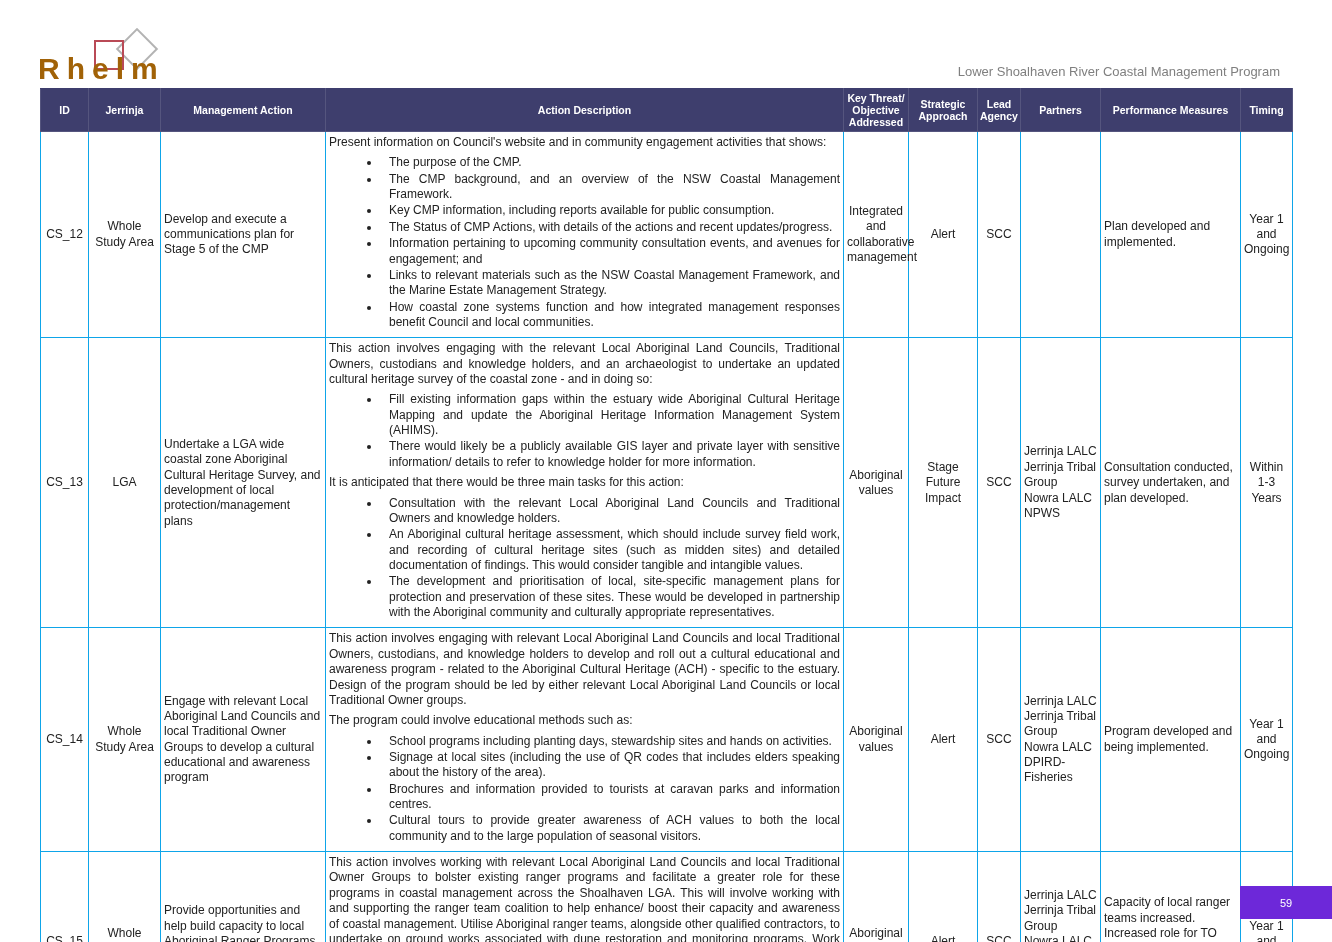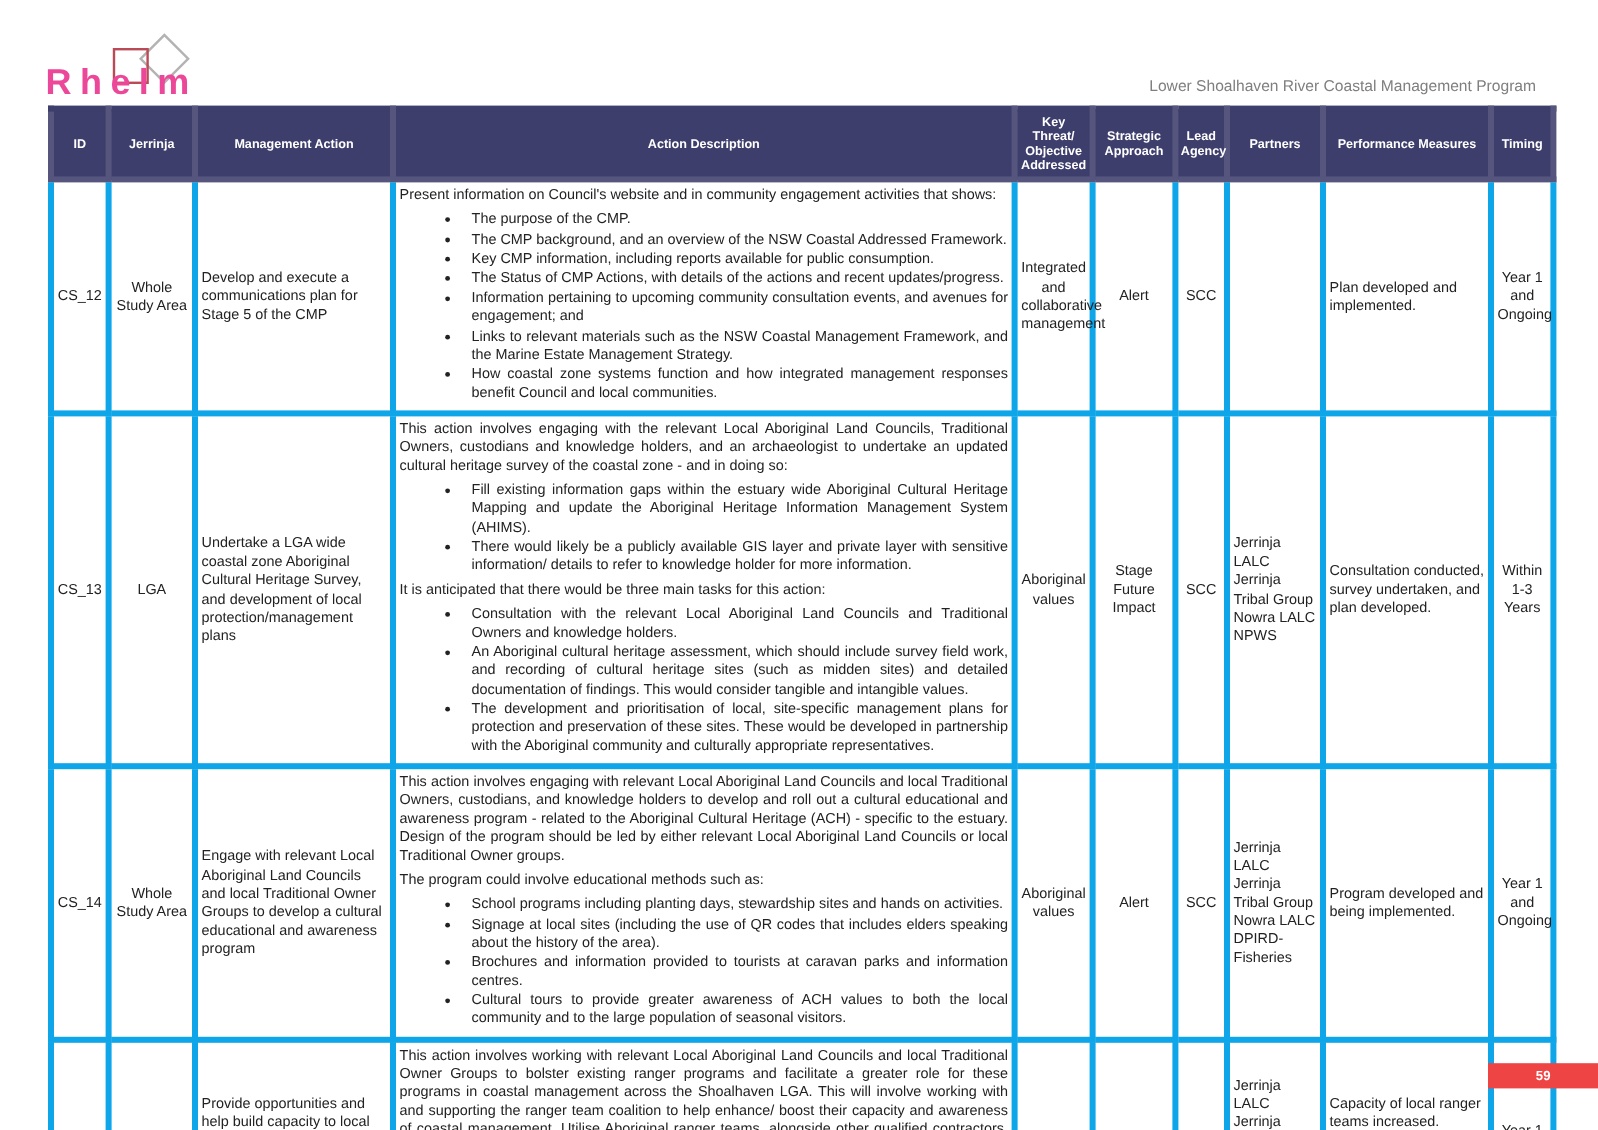--- a/index.html
+++ b/index.html
@@ -13,21 +13,21 @@
   }
 
   
   .logo {
     position: absolute; left: 38px; top: 40px;
     width: 200px; height: 56px;
   }
   .logo-word {
     position: absolute; left: 0; top: 12px;
     font-size: 30px; font-weight: bold;
-    color: #ec4899; letter-spacing: 7px;
+    color: #a16207; letter-spacing: 7px;
     z-index: 2;
   }
   .logo-square {
     position: absolute; left: 56px; top: 0px;
     width: 30px; height: 30px;
     border: 2px solid #b94a56;
     background: transparent; z-index: 1;
   }
   .logo-diamond {
     position: absolute; left: 84px; top: -6px;
@@ -44,21 +44,21 @@
   }
 
   
   table.cmp {
     position: absolute; left: 40px; top: 88px;
     width: 1252px;
     border-collapse: collapse;
     table-layout: fixed;
   }
   table.cmp th, table.cmp td {
-    border: 5px solid #0ea5e9;
+    border: 1px solid #0ea5e9;
   }
   table.cmp thead th {
     background: #3e3e6d;
     color: #ffffff;
     font-size: 10.5px; font-weight: bold;
     text-align: center; vertical-align: middle;
     padding: 3px 2px;
     height: 42px;
     border-color: #55557e;
   }
@@ -79,24 +79,24 @@
   td.c-desc   { vertical-align: top; text-align: left; padding: 1px 6px 1px 4px; }
   td.c-pre    { white-space: pre-line; text-align: left; }
 
   .c-desc p  { margin: 1px 0 5px 0; text-align: justify; }
   .c-desc ul { margin: 0 0 5px 0; padding-left: 36px; list-style-type: disc; }
   .c-desc li { padding-left: 8px; margin: 0 0 1px 16px; text-align: justify; }
 
   
   .page-badge {
     position: absolute; right: 0; top: 886px;
-    width: 92px; height: 21px;
-    background: #ef4444;
+    width: 92px; height: 33px;
+    background: #6d28d9;
     color: #ffffff;
-    font-size: 11px; font-weight: bold;
+    font-size: 11px; font-weight: normal;
     display: flex; align-items: center; justify-content: center;
   }
 </style>
 </head>
 <body>
 
 <div class="logo">
   <span class="logo-square"></span>
   <span class="logo-diamond"></span>
   <span class="logo-word">Rhelm</span>
@@ -133,21 +133,21 @@
   </thead>
   <tbody>
       <tr class="row-0">
         <td class="c-center">CS_12</td>
         <td class="c-center">Whole Study Area</td>
         <td class="c-left">Develop and execute a communications plan for Stage 5 of the CMP</td>
         <td class="c-desc">
           <p>Present information on Council's website and in community engagement activities that shows:</p>
           <ul>
             <li>The purpose of the CMP.</li>
-            <li>The CMP background, and an overview of the NSW Coastal Addressed Framework.</li>
+            <li>The CMP background, and an overview of the NSW Coastal Management Framework.</li>
             <li>Key CMP information, including reports available for public consumption.</li>
             <li>The Status of CMP Actions, with details of the actions and recent updates/progress.</li>
             <li>Information pertaining to upcoming community consultation events, and avenues for engagement; and</li>
             <li>Links to relevant materials such as the NSW Coastal Management Framework, and the Marine Estate Management Strategy.</li>
             <li>How coastal zone systems function and how integrated management responses benefit Council and local communities.</li>
           </ul>
         </td>
         <td class="c-center">Integrated and collaborative management</td>
         <td class="c-center">Alert</td>
         <td class="c-center">SCC</td>

